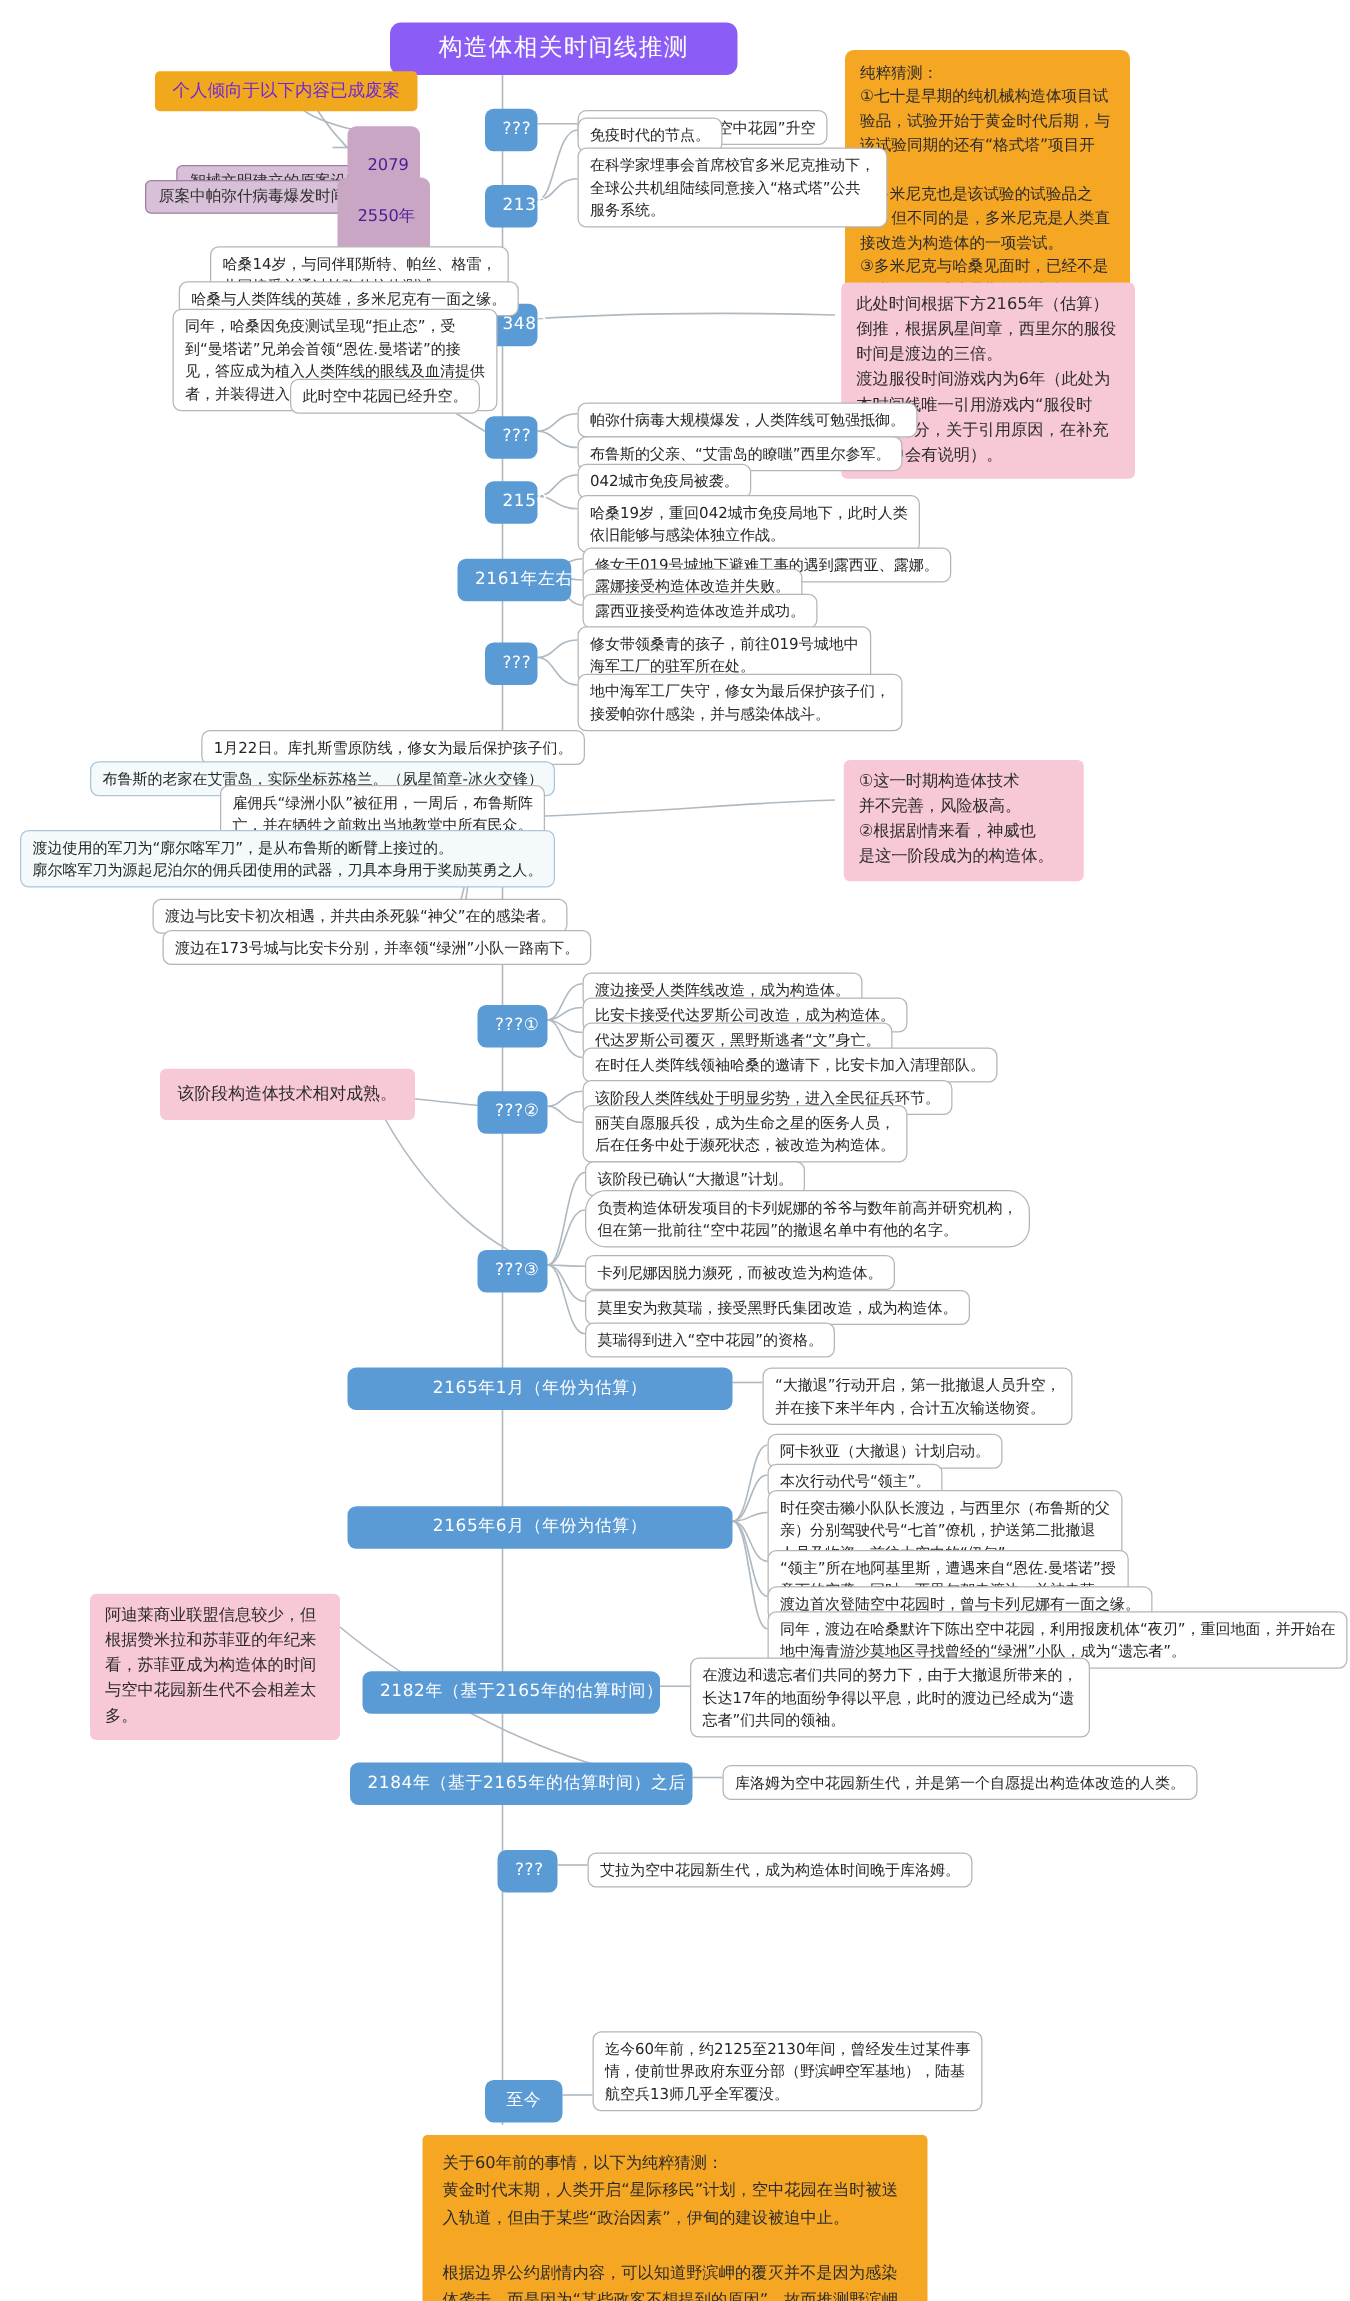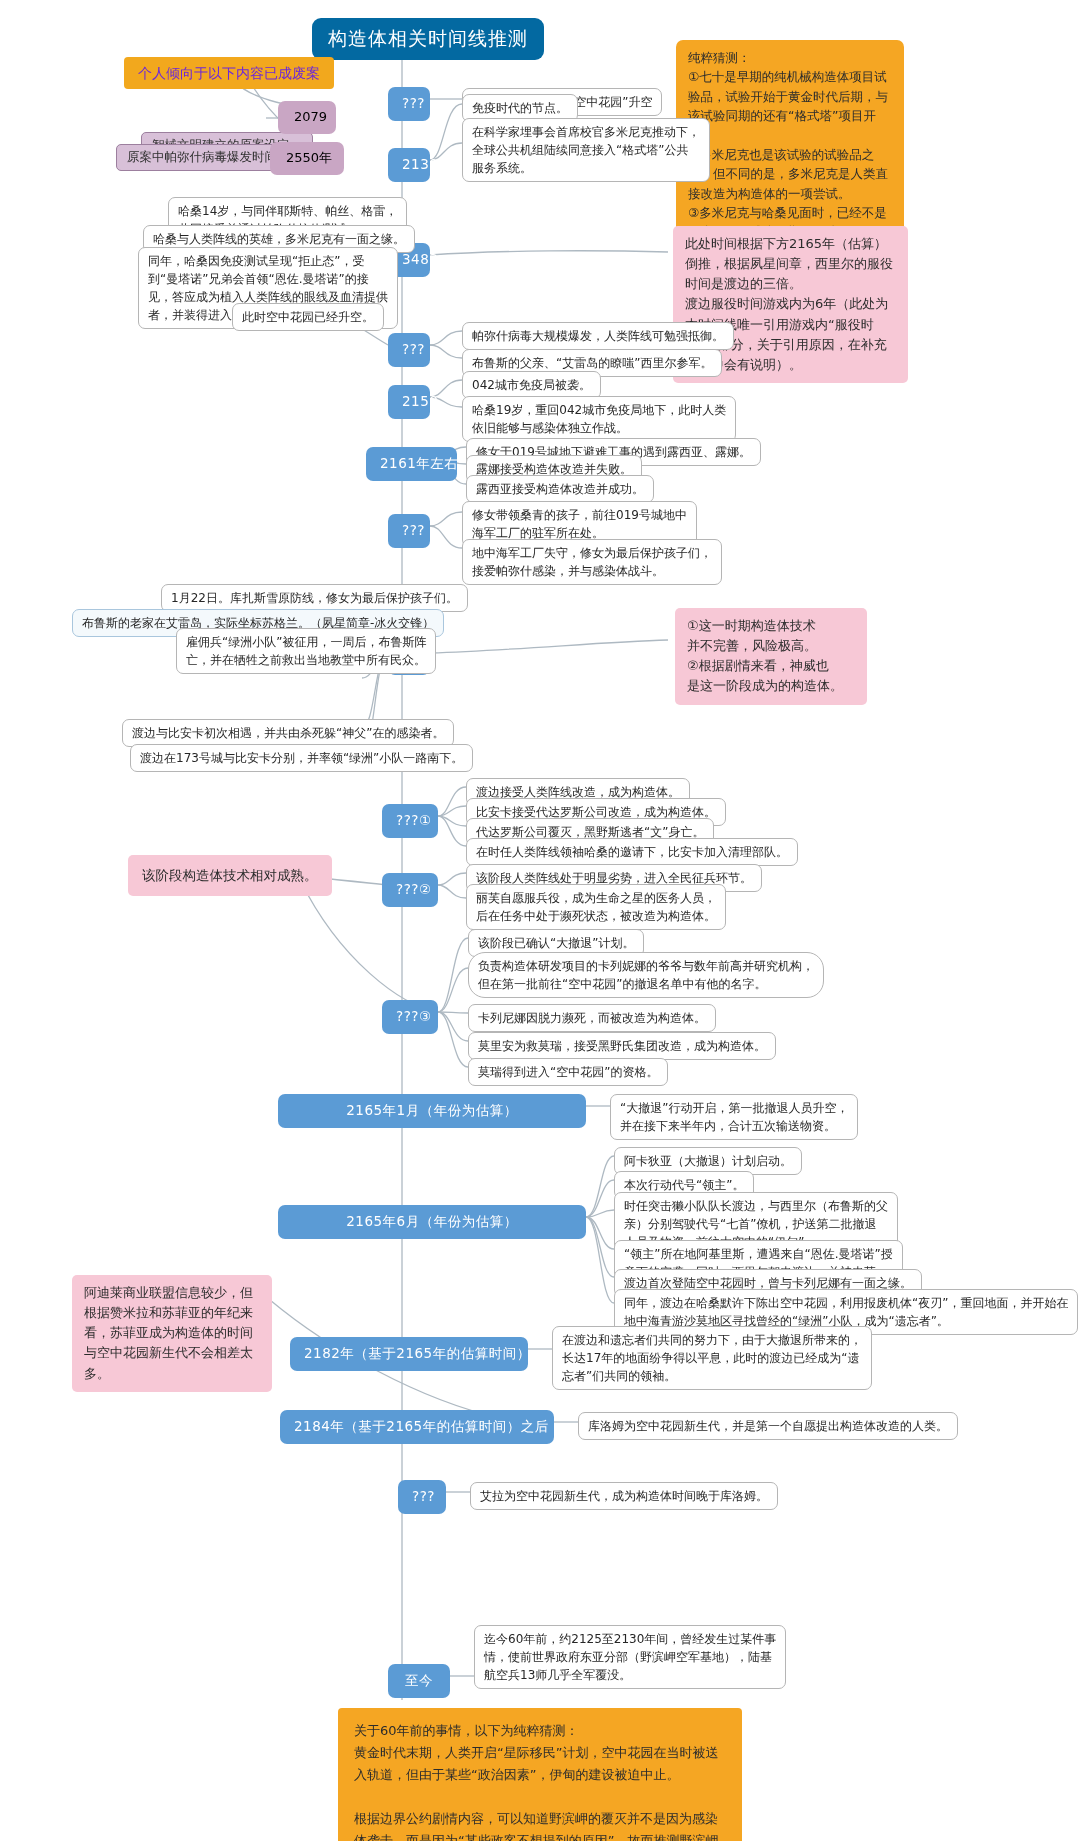--- a/index.html
+++ b/index.html
@@ -18,26 +18,26 @@
   #wires {
     position: absolute;
     left: 0; top: 0;
     width: 1080px; height: 1841px;
     pointer-events: none;
   }
   .node { position: absolute; }
 
   
   .title-box {
-    background: #0369a1;
+    background: #8b5cf6;
     color: #ffffff;
     border-radius: 9px;
     font-size: 19px;
     line-height: 1.25;
-    padding: 9px 16px;
+    padding: 9px 39px;
     text-align: center;
     white-space: nowrap;
     letter-spacing: 1px;
   }
 
   
   .blue-box {
     background: #5b9bd5;
     color: #ffffff;
     border-radius: 7px;
@@ -45,25 +45,25 @@
     line-height: 1.3;
     padding: 8px 14px;
     text-align: center;
     white-space: nowrap;
     letter-spacing: 0.5px;
   }
 
   
   .purple-box {
     background: #c9a6c4;
-    color: #000000;
+    color: #4c1d95;
     border-radius: 7px;
     font-size: 13px;
     line-height: 1.3;
-    padding: 8px 16px;
+    padding: 24px 16px;
     text-align: center;
     white-space: nowrap;
   }
   .purple-note {
     background: #d8c0d8;
     border: 1px solid #9c7f9e;
     color: #2f2f2f;
     border-radius: 5px;
     font-size: 12.5px;
     line-height: 1.35;
@@ -297,20 +297,22 @@
   <div class="node leaf" style="left:462px; top:501px;">修女带领桑青的孩子，前往019号城地中
 海军工厂的驻军所在处。</div>
   <div class="node leaf" style="left:462px; top:539px;">地中海军工厂失守，修女为最后保护孩子们，
 接爱帕弥什感染，并与感染体战斗。</div>
 
   <div class="node blue-box" style="left:388px; top:641px; width:42px;">2161</div>
   <div class="node leaf" style="left:161px; top:584px;">1月22日。库扎斯雪原防线，修女为最后保护孩子们。</div>
   <div class="node leaf blueish" style="left:72px; top:609px;">布鲁斯的老家在艾雷岛，实际坐标苏格兰。（夙星简章-冰火交锋）</div>
   <div class="node leaf" style="left:176px; top:628px;">雇佣兵“绿洲小队”被征用，一周后，布鲁斯阵
 亡，并在牺牲之前救出当地教堂中所有民众。</div>
+  <div class="node leaf blueish" style="left:16px; top:664px;">渡边使用的军刀为“廓尔喀军刀”，是从布鲁斯的断臂上接过的。
+廓尔喀军刀为源起尼泊尔的佣兵团使用的武器，刀具本身用于奖励英勇之人。</div>
   <div class="node leaf" style="left:122px; top:719px;">渡边与比安卡初次相遇，并共由杀死躲“神父”在的感染者。</div>
   <div class="node leaf" style="left:130px; top:744px;">渡边在173号城与比安卡分别，并率领“绿洲”小队一路南下。</div>
 
   <div class="node blue-box" style="left:382px; top:804px; width:56px;">???①</div>
   <div class="node leaf" style="left:466px; top:778px;">渡边接受人类阵线改造，成为构造体。</div>
   <div class="node leaf" style="left:466px; top:798px;">比安卡接受代达罗斯公司改造，成为构造体。</div>
   <div class="node leaf" style="left:466px; top:818px;">代达罗斯公司覆灭，黑野斯逃者“文”身亡。</div>
   <div class="node leaf" style="left:466px; top:838px;">在时任人类阵线领袖哈桑的邀请下，比安卡加入清理部队。</div>
 
   <div class="node blue-box" style="left:382px; top:873px; width:56px;">???②</div>

